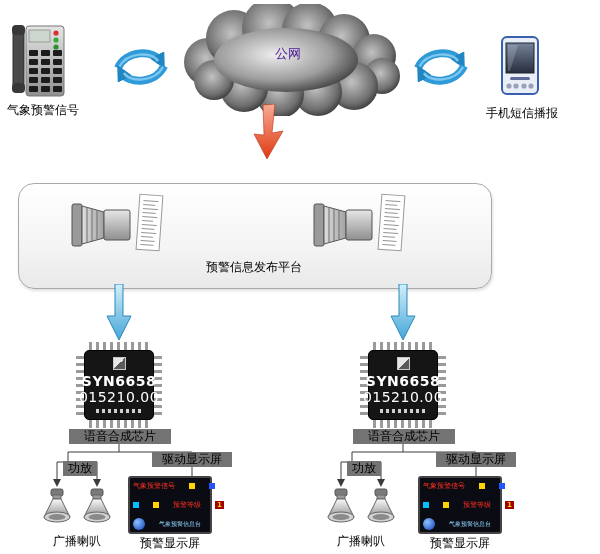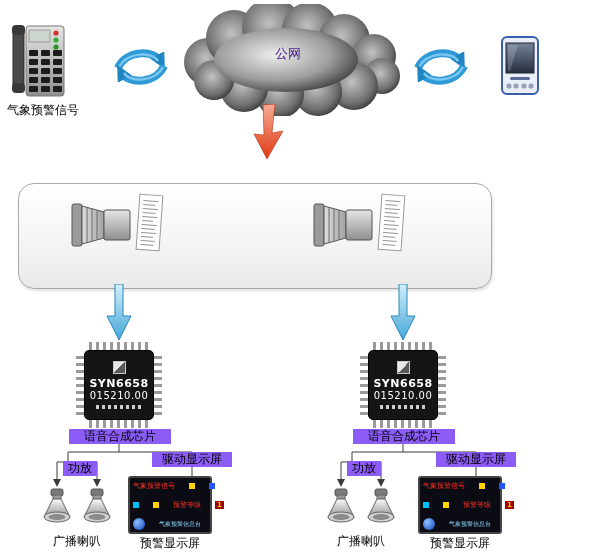--- a/index.html
+++ b/index.html
@@ -1,42 +1,42 @@
 <!DOCTYPE html>
 <html><head>
 <meta charset="utf-8">
 <style>
   html,body{margin:0;padding:0;background:#fff;}
   .canvas{position:relative;width:600px;height:554px;background:#fff;overflow:hidden;
           font-family:"DejaVu Sans","Liberation Sans",sans-serif;}
   .abs{position:absolute;}
   .lbl{position:absolute;font-size:12px;color:#000;text-align:center;line-height:1.25;white-space:nowrap;}
-  .lbl.bgw{background:#8b5cf6;padding:0 1px;}
+  .lbl.bgw{background:#737373;padding:0 1px;}
 
   
   .platform{position:absolute;left:18px;top:183px;width:472px;height:104px;
             border:1px solid #a9a9a9;border-radius:16px;
             background:linear-gradient(180deg,#ffffff 0%,#f4f4f4 60%,#e9e9e9 100%);
             box-shadow:1px 2px 3px rgba(0,0,0,.12);}
 
   
   .chip{position:absolute;width:86px;height:86px;}
   .pins-top,.pins-bottom{position:absolute;left:13px;right:13px;height:8px;
      background:repeating-linear-gradient(90deg,#9a9a9a 0 3px,rgba(0,0,0,0) 3px 7px);}
   .pins-top{top:0;} .pins-bottom{bottom:0;}
   .pins-left,.pins-right{position:absolute;top:13px;bottom:13px;width:8px;
      background:repeating-linear-gradient(0deg,#9a9a9a 0 3px,rgba(0,0,0,0) 3px 7px);}
   .pins-left{left:0;} .pins-right{right:0;}
   .chip-body{position:absolute;left:8px;top:8px;right:8px;bottom:8px;background:#151515;
      border:1px solid #000;border-radius:5px;color:#fff;display:flex;flex-direction:column;
      align-items:center;justify-content:center;}
   .chip-logo{width:11px;height:11px;border:1px solid #c8c8c8;margin-bottom:3px;
      background:linear-gradient(135deg,#e8e8e8 0 50%,#5a5a5a 50% 100%);}
-  .chip-name{font-size:11px;font-weight:bold;letter-spacing:.5px;}
-  .chip-code{font-size:10px;letter-spacing:.5px;}
+  .chip-name{font-size:14px;font-weight:bold;letter-spacing:.5px;}
+  .chip-code{font-size:14px;letter-spacing:.5px;}
   .chip-dots{margin-top:4px;width:46px;height:4px;
      background:repeating-linear-gradient(90deg,#cfcfcf 0 3px,rgba(0,0,0,0) 3px 6px);}
 
   
   .dscreen{position:absolute;width:84px;height:58px;background:#0b0b14;border:2px solid #454545;
      border-radius:3px;box-sizing:border-box;padding:3px 3px 2px 3px;display:flex;
      flex-direction:column;justify-content:space-between;}
   .ds-row{display:flex;align-items:center;gap:14px;}
   .ds-red{color:#ff3020;font-size:7px;white-space:nowrap;}
   .ds-val{color:#ffd400;background:#a00000;font-size:7px;font-weight:bold;padding:0 2px;}
@@ -155,20 +155,21 @@
   <svg class="abs" style="left:496px;top:36px" width="48" height="60" viewBox="0 0 48 60">
     <rect x="6" y="1" width="36" height="57" rx="5" fill="#e9eef7" stroke="#3a5fae" stroke-width="2"></rect>
     <rect x="10" y="7" width="28" height="30" fill="url(#pdascr)" stroke="#1d2430"></rect>
     <polygon points="12,9 22,9 14,35 12,35" fill="#ffffff" opacity="0.18"></polygon>
     <rect x="14" y="41" width="20" height="3" rx="1.5" fill="#5a6a9a"></rect>
     <circle cx="13" cy="50" r="2.6" fill="#9aa2ba"></circle>
     <circle cx="20" cy="50" r="2.6" fill="#9aa2ba"></circle>
     <circle cx="28" cy="50" r="2.6" fill="#9aa2ba"></circle>
     <circle cx="35" cy="50" r="2.6" fill="#9aa2ba"></circle>
   </svg>
+  <div class="lbl" style="left:474px;top:106px;width:96px">手机短信播报</div>
 
   <svg class="abs" style="left:252px;top:104px" width="36" height="58" viewBox="0 0 36 58">
     <polygon points="11,1 23,0 20,29 31,27 15,55 2,30 12,31" fill="url(#redarr)" stroke="#b53210" stroke-width="0.6"></polygon>
   </svg>
 
   <div class="platform"></div>
 
   <svg class="abs" style="left:70px;top:192px" width="96" height="62" viewBox="0 0 96 62">
     <g transform="rotate(4 79 30)">
       <rect x="68" y="3" width="23" height="55" fill="#ffffff" stroke="#999"></rect>
@@ -182,20 +183,21 @@
   <svg class="abs" style="left:312px;top:192px" width="96" height="62" viewBox="0 0 96 62">
     <g transform="rotate(4 79 30)">
       <rect x="68" y="3" width="23" height="55" fill="#ffffff" stroke="#999"></rect>
       <path d="M72,9h15M72,13h12M72,17h15M72,21h13M72,25h15M72,29h11M72,33h15M72,37h13M72,41h15M72,45h12M72,49h14M72,53h13" stroke="#8a8a8a" stroke-width="0.9" fill="none"></path>
     </g>
     <rect x="2" y="12" width="10" height="42" rx="2" fill="#9a9a9a" stroke="#555"></rect>
     <polygon points="12,14 34,20 34,46 12,52" fill="url(#bellows)" stroke="#555"></polygon>
     <path d="M17,15.5 V50.5 M22,17 V49 M27,18.5 V47.5" stroke="#6f6f6f" stroke-width="1"></path>
     <rect x="34" y="18" width="26" height="30" rx="2" fill="url(#grayg)" stroke="#555"></rect>
   </svg>
+  <div class="lbl" style="left:18px;top:260px;width:472px">预警信息发布平台</div>
 
   <svg class="abs" style="left:104px;top:284px" width="30" height="58" viewBox="0 0 30 58">
     <polygon points="11,0 19,0 19,32 27,32 15,56 3,32 11,32" fill="url(#bluearr)" stroke="#2b88b8"></polygon>
   </svg>
   <svg class="abs" style="left:388px;top:284px" width="30" height="58" viewBox="0 0 30 58">
     <polygon points="11,0 19,0 19,32 27,32 15,56 3,32 11,32" fill="url(#bluearr)" stroke="#2b88b8"></polygon>
   </svg>
 
   <svg class="abs" style="left:0;top:0" width="600" height="554" viewBox="0 0 600 554">
     <g stroke="#3c3c3c" stroke-width="1" fill="none">

